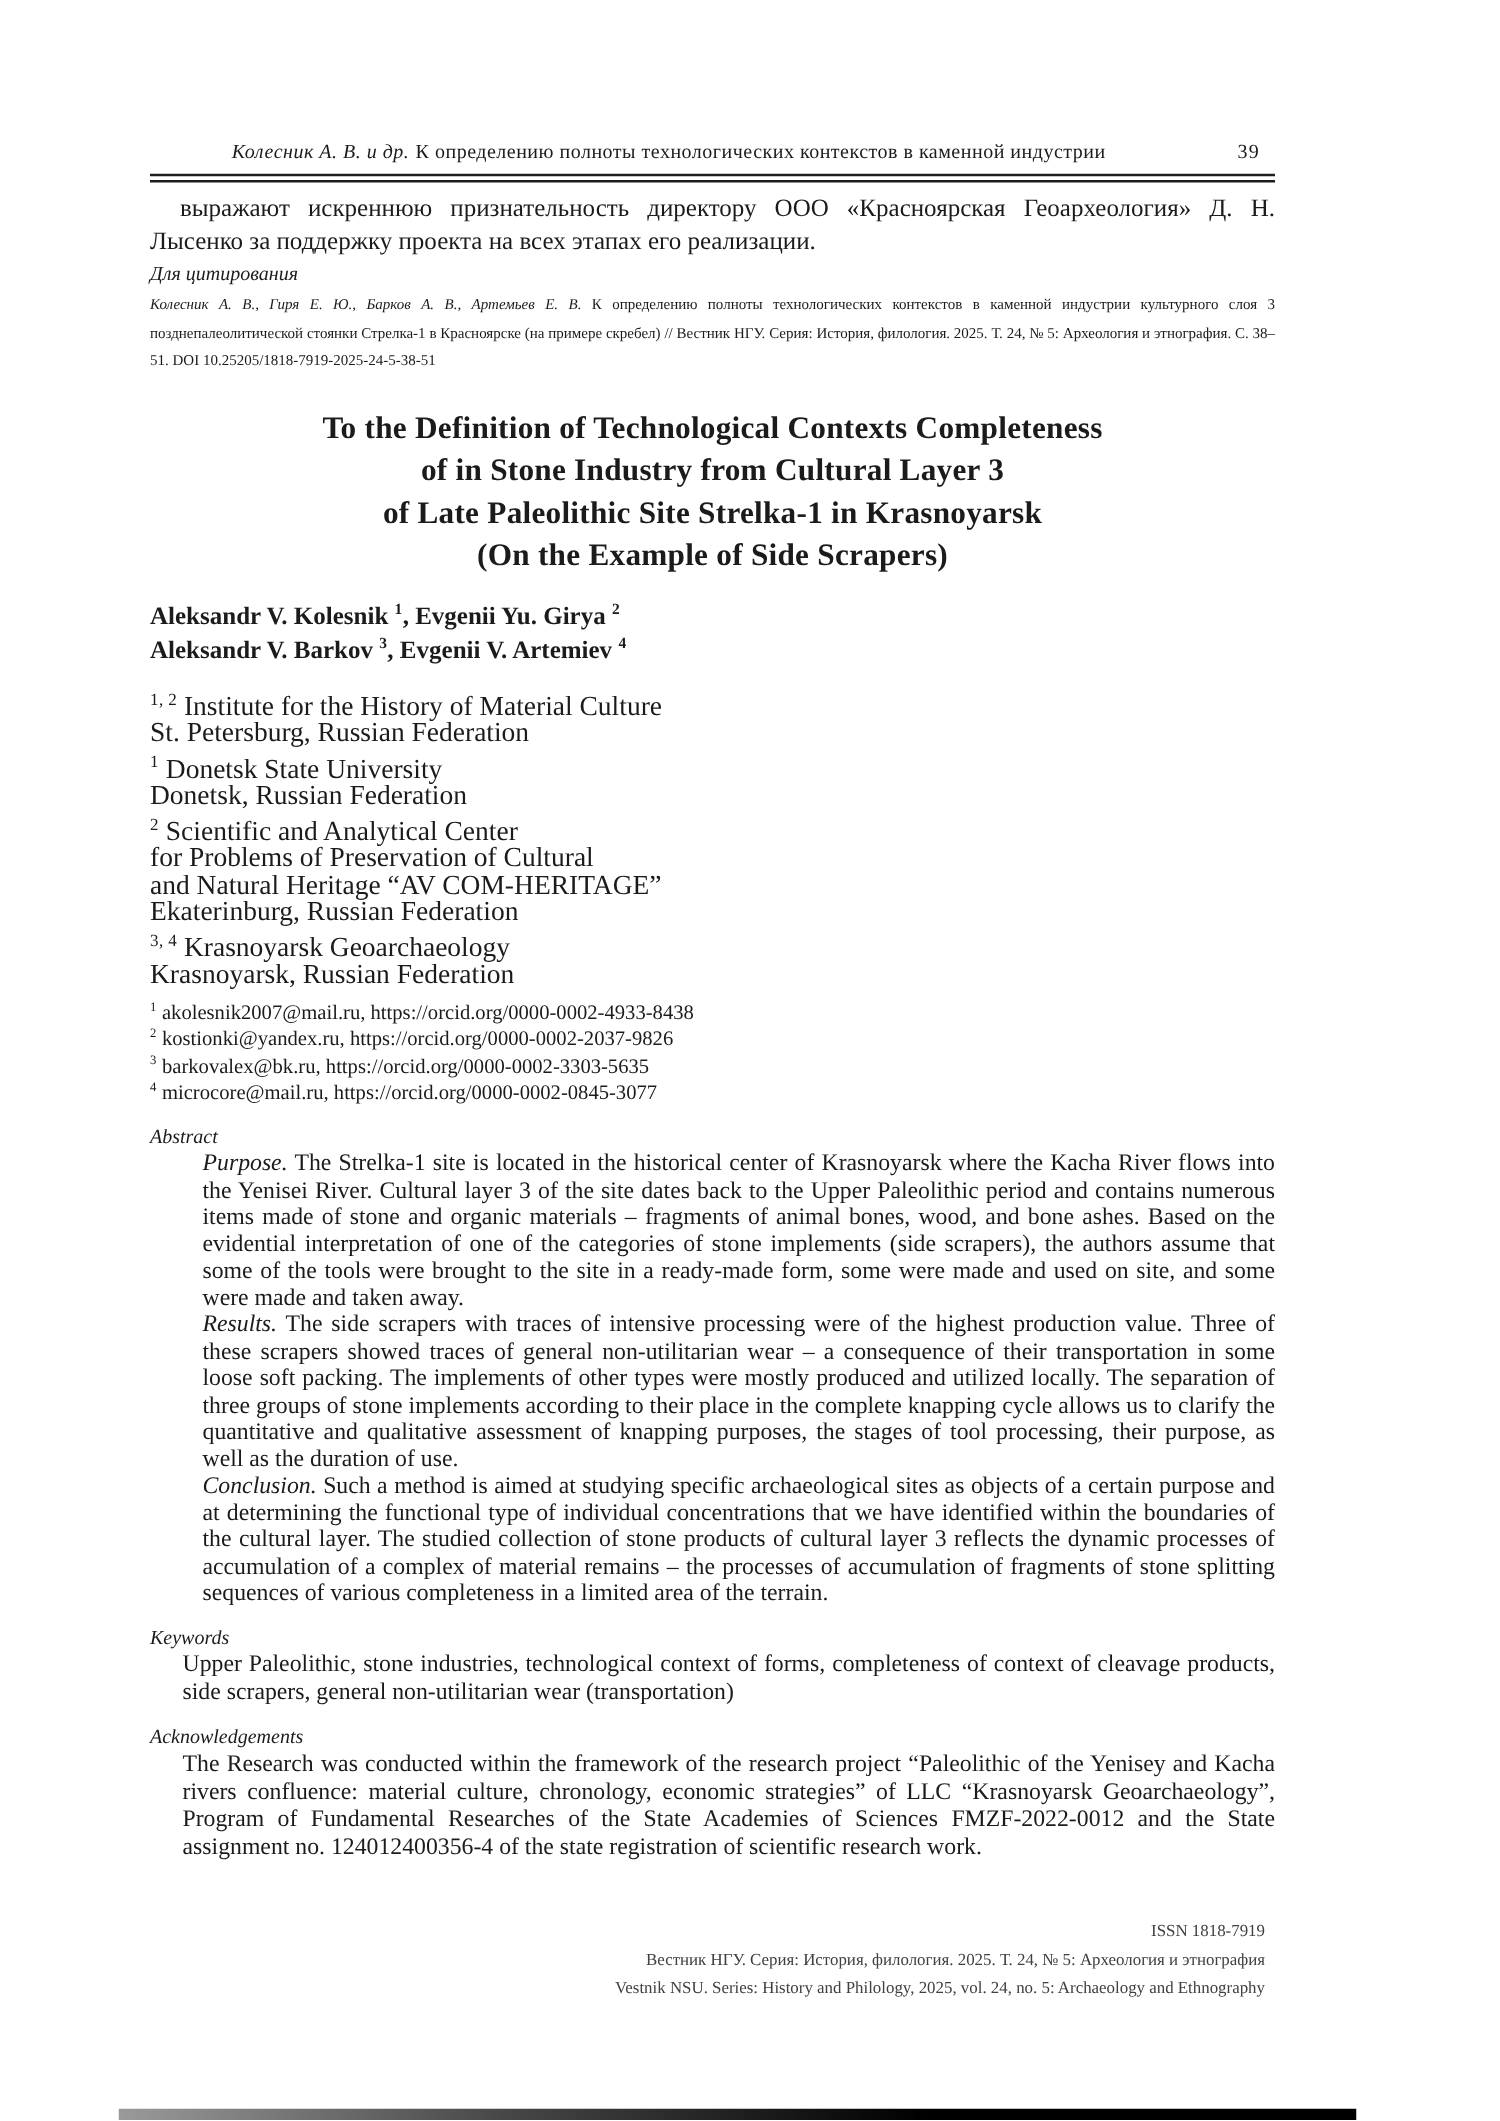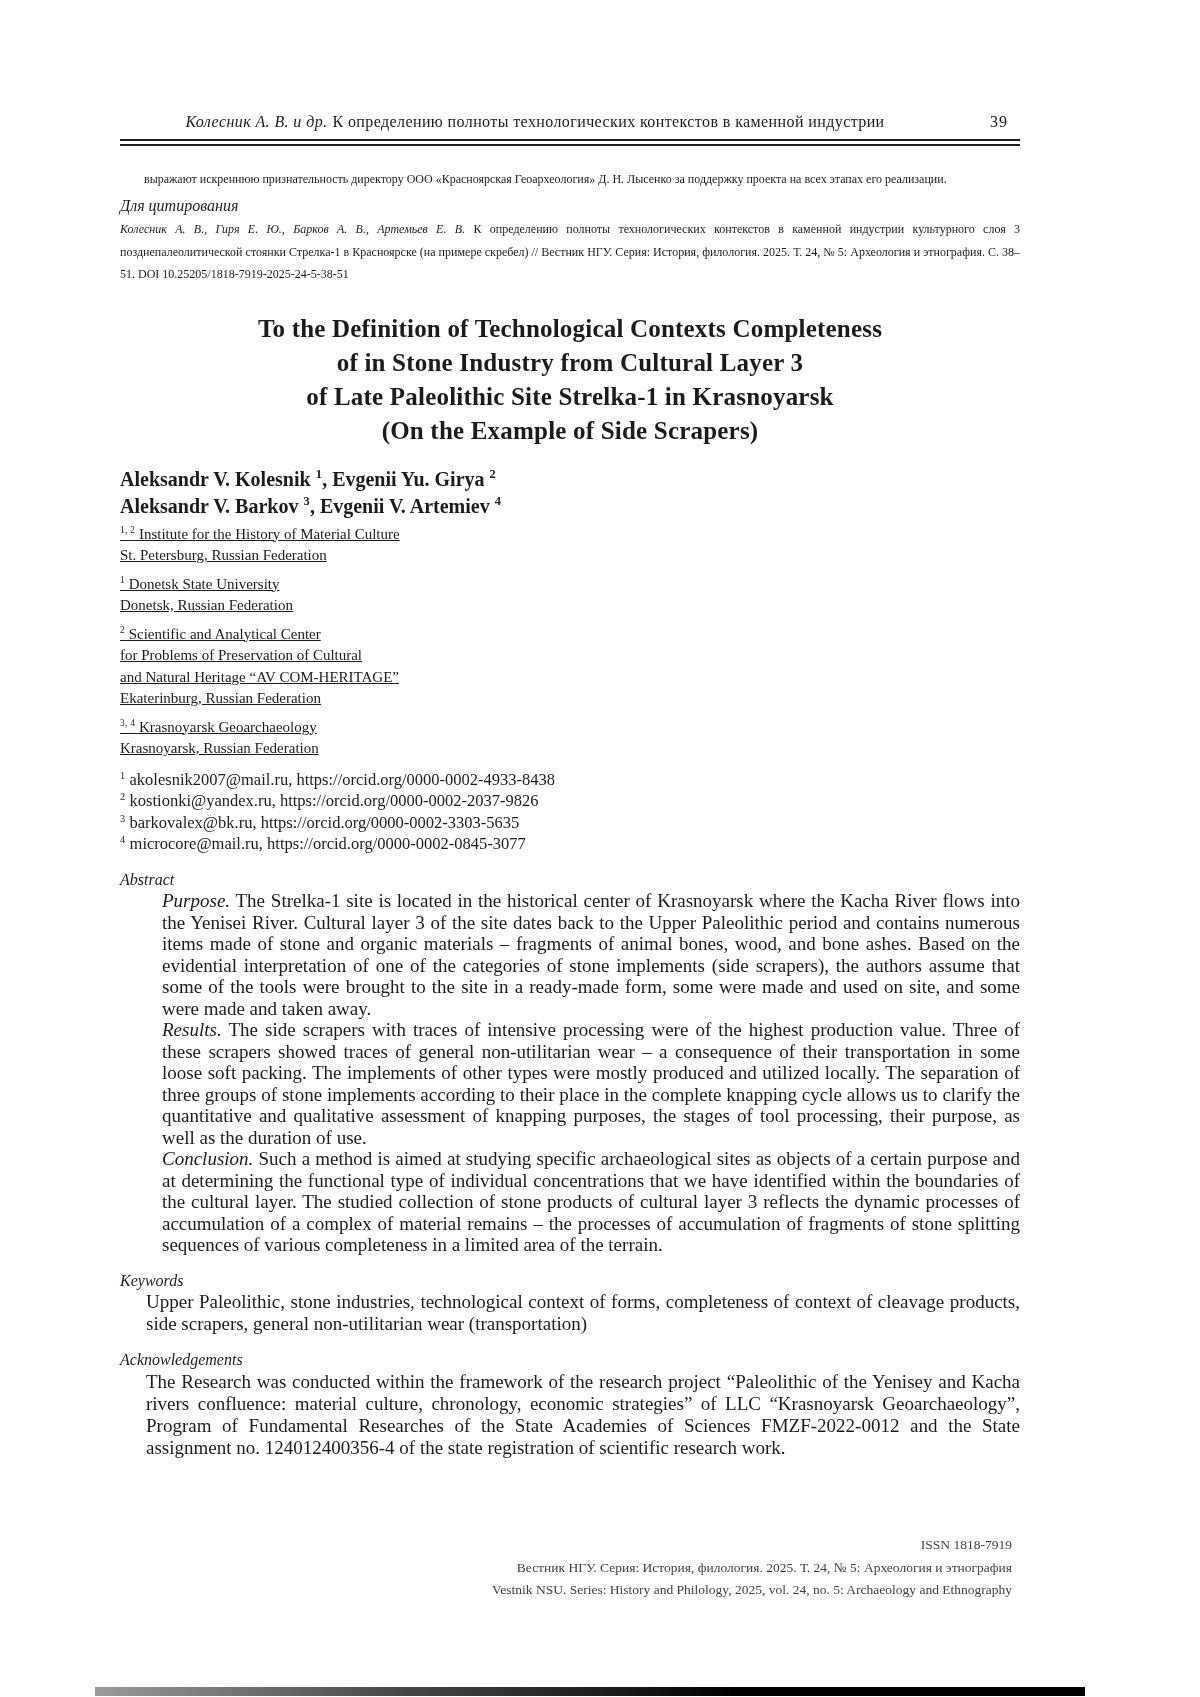--- a/index.html
+++ b/index.html
@@ -10,28 +10,28 @@
   .it{font-style:italic;}
   sup{font-size:62%;line-height:0;vertical-align:super;letter-spacing:0.3px;}
 
   .running-head{position:relative;padding-top:112px;font-size:16px;letter-spacing:0.4px;
                 text-align:center;line-height:20px;}
   .rh-text{padding-right:70px;}
   .rh-text .it{margin-right:5px;}
   .page-num{position:absolute;right:12px;top:112px;letter-spacing:1px;}
   .rule{margin-top:7px;height:3px;border-top:2.5px solid #1d1d1d;border-bottom:2px solid #1d1d1d;}
 
-  .ru-ack{margin-top:20px;font-size:12px;line-height:26px;text-align:justify;text-indent:24px;}
+  .ru-ack{margin-top:8px;font-size:20px;line-height:26px;text-align:justify;text-indent:24px;}
   .cite-label{margin-top:2px;font-size:16px;line-height:24px;font-style:italic;}
   .cite{font-size:12px;line-height:22.5px;text-align:justify;}
 
   .title{margin-top:26px;font-size:25px;font-weight:bold;line-height:34px;letter-spacing:0.2px;}
   .authors{margin-top:18px;font-size:20px;font-weight:bold;line-height:27px;}
 
-  .affs{margin-top:4px;font-size:15px;text-decoration:underline;}
+  .affs{margin-top:20px;font-size:22px;}
   .aff-group{margin-top:7px;}
   .aff-group:first-child{margin-top:0;}
   .aff-line,.contact-line,.author-line,.title-line{line-height:21.5px;}
   .title-line{line-height:34px;text-align:center;}
   .author-line{line-height:27px;}
   .contacts{margin-top:9px;font-size:16.5px;}
 
   .sec-label{margin-top:14px;font-size:16px;line-height:21.5px;font-style:italic;}
   .abs p{margin-left:42px;font-size:19px;line-height:21.5px;text-align:justify;}
   .indent-block{margin-left:26px;font-size:19px;line-height:22px;text-align:justify;}

